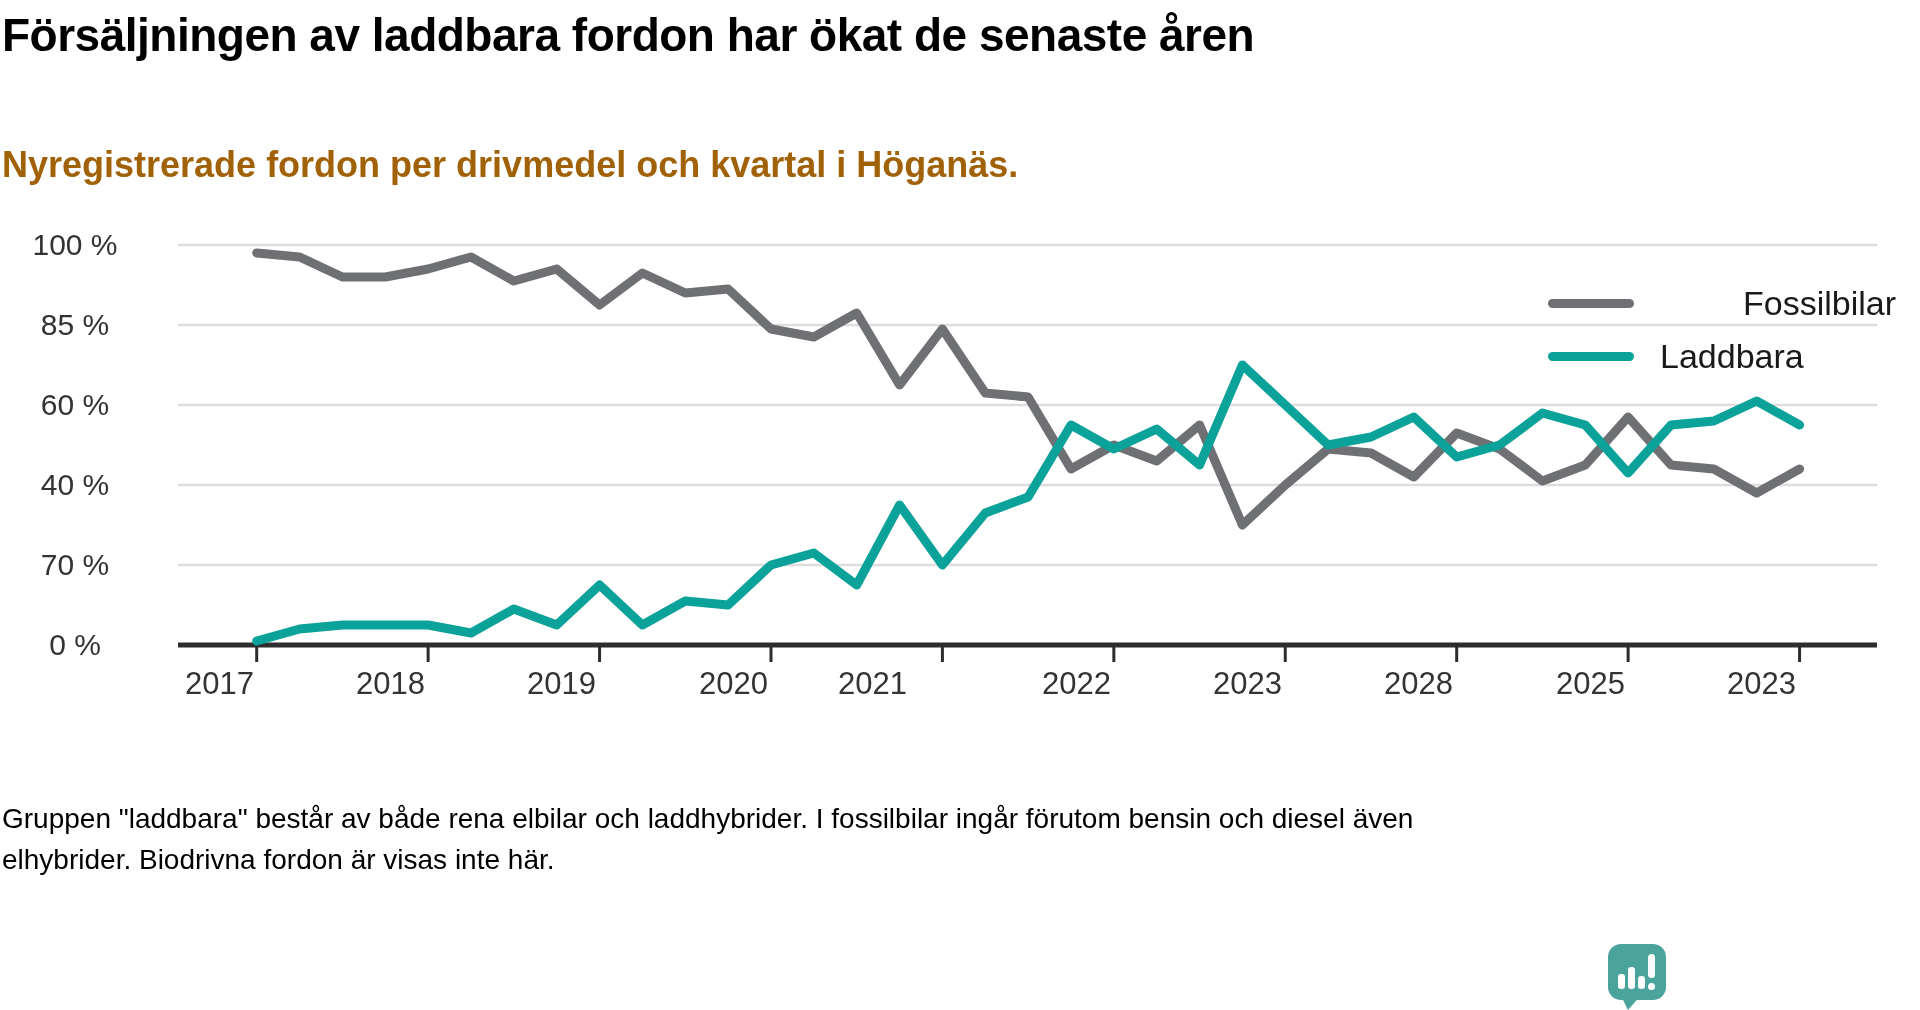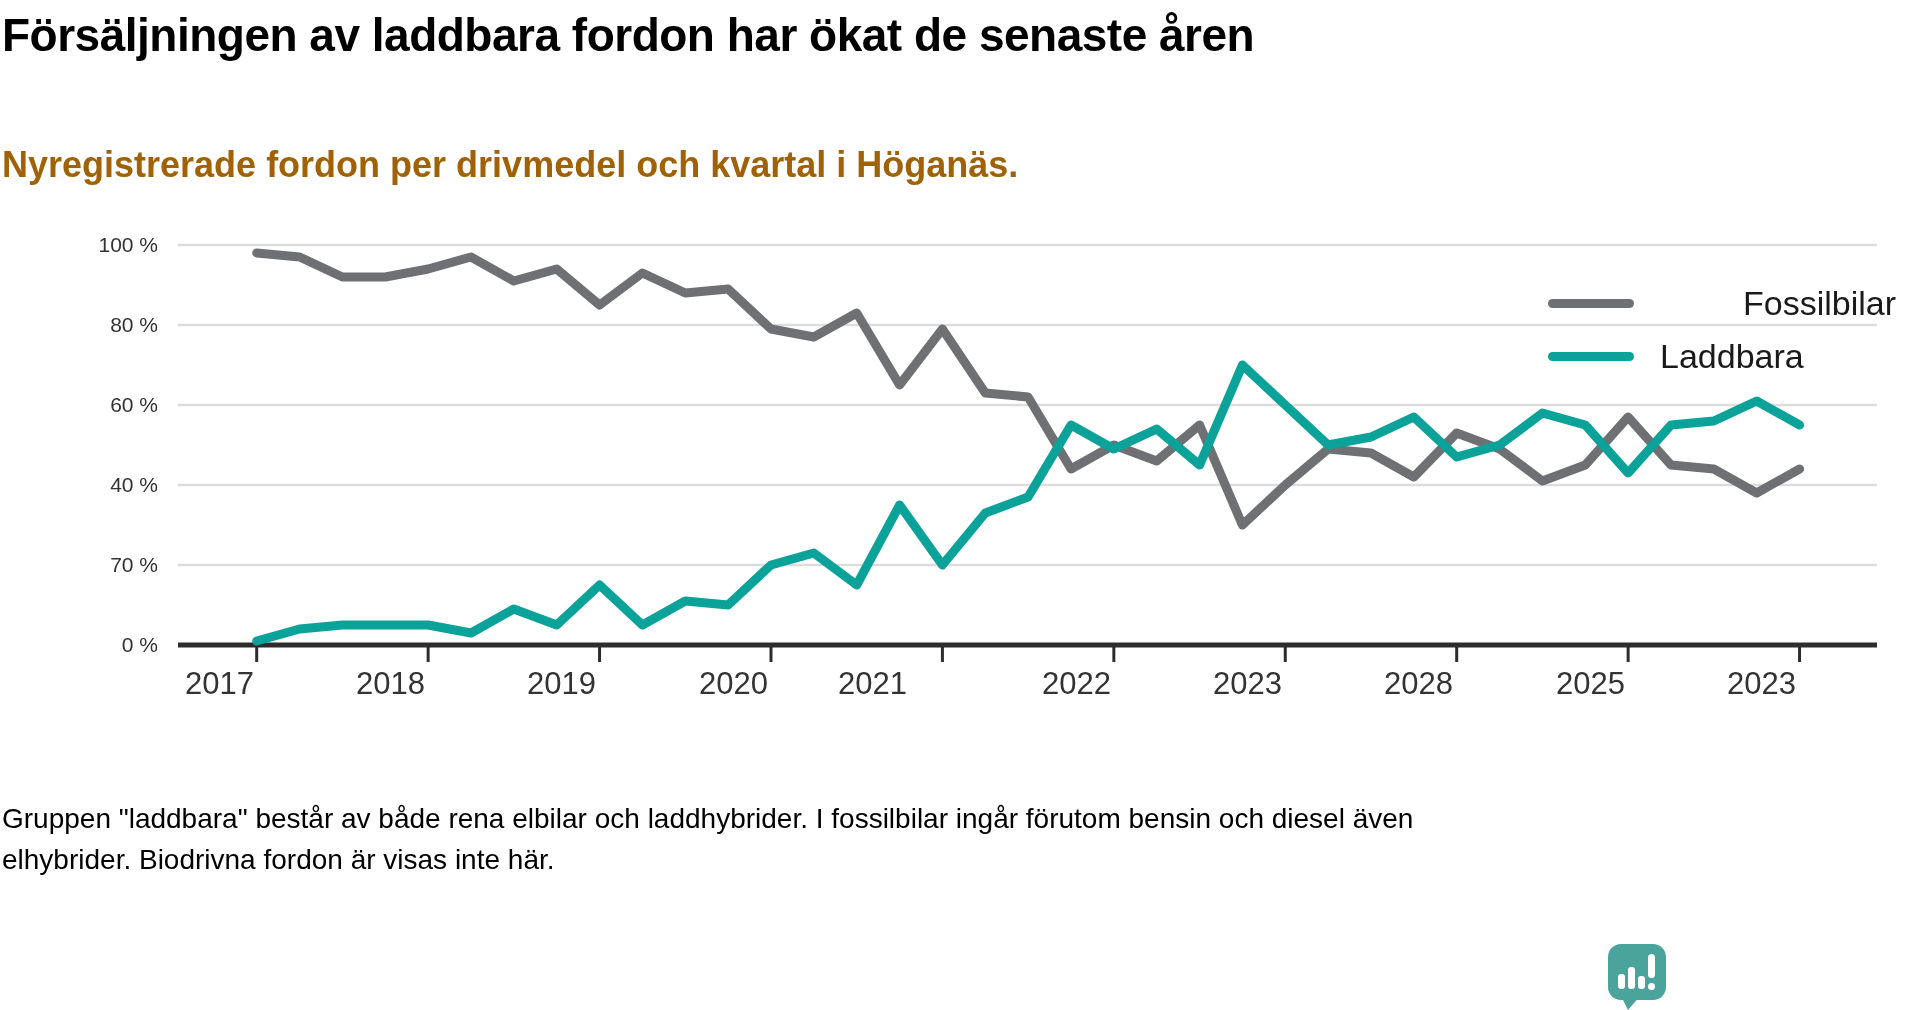--- a/index.html
+++ b/index.html
@@ -3,41 +3,41 @@
 <meta charset="utf-8">
 <style>
   html,body{margin:0;padding:0;}
   body{
     width:1920px;height:1010px;position:relative;background:#ffffff;
     font-family:"Liberation Sans","DejaVu Sans",sans-serif;overflow:hidden;
   }
   .abs{position:absolute;}
   #title{left:2px;top:8px;font-size:46px;font-weight:800;color:#000;letter-spacing:-0.5px;}
   #subtitle{left:2px;top:144px;font-size:36px;font-weight:700;color:#a16207;}
-  .ylab{left:0;width:150px;text-align:right;height:40px;line-height:40px;
-        font-size:21px;color:#333;padding-left:8px;}
+  .ylab{left:0;width:150px;text-align:center;height:40px;line-height:40px;
+        font-size:30px;color:#333;}
   .xlab{width:144px;top:666px;font-size:31px;color:#333;height:36px;line-height:36px;}
   #chart-svg{left:0;top:0;}
   .legend-label{font-size:34px;color:#1a1a1a;height:40px;line-height:40px;}
   .legend-swatch{width:86px;height:9px;border-radius:5px;}
   #legend-label-0{left:1743px;top:283px;}
   #legend-label-1{left:1660px;top:336px;}
   #legend-swatch-0{left:1548px;top:299px;}
   #legend-swatch-1{left:1548px;top:352px;}
   #footnote{left:2px;top:798px;width:1520px;font-size:28px;line-height:1.48;color:#000;}
   #logo{left:1606px;top:942px;width:314px;height:68px;}
 </style>
 </head>
 <body>
 
 <div class="abs" id="title">Försäljningen av laddbara fordon har ökat de senaste åren</div>
 <div class="abs" id="subtitle">Nyregistrerade fordon per drivmedel och kvartal i Höganäs.</div>
 
 <div class="abs ylab" style="top:225px">100 %</div>
-<div class="abs ylab" style="top:305px">80 %</div>
+<div class="abs ylab" style="top:305px">85 %</div>
 <div class="abs ylab" style="top:385px">60 %</div>
 <div class="abs ylab" style="top:465px">40 %</div>
 <div class="abs ylab" style="top:545px">70 %</div>
 <div class="abs ylab" style="top:625px">0 %</div>
 
 <div class="abs xlab" style="left:185px">2017</div>
 <div class="abs xlab" style="left:356px">2018</div>
 <div class="abs xlab" style="left:527px">2019</div>
 <div class="abs xlab" style="left:699px">2020</div>
 <div class="abs xlab" style="left:838px">2021</div>

